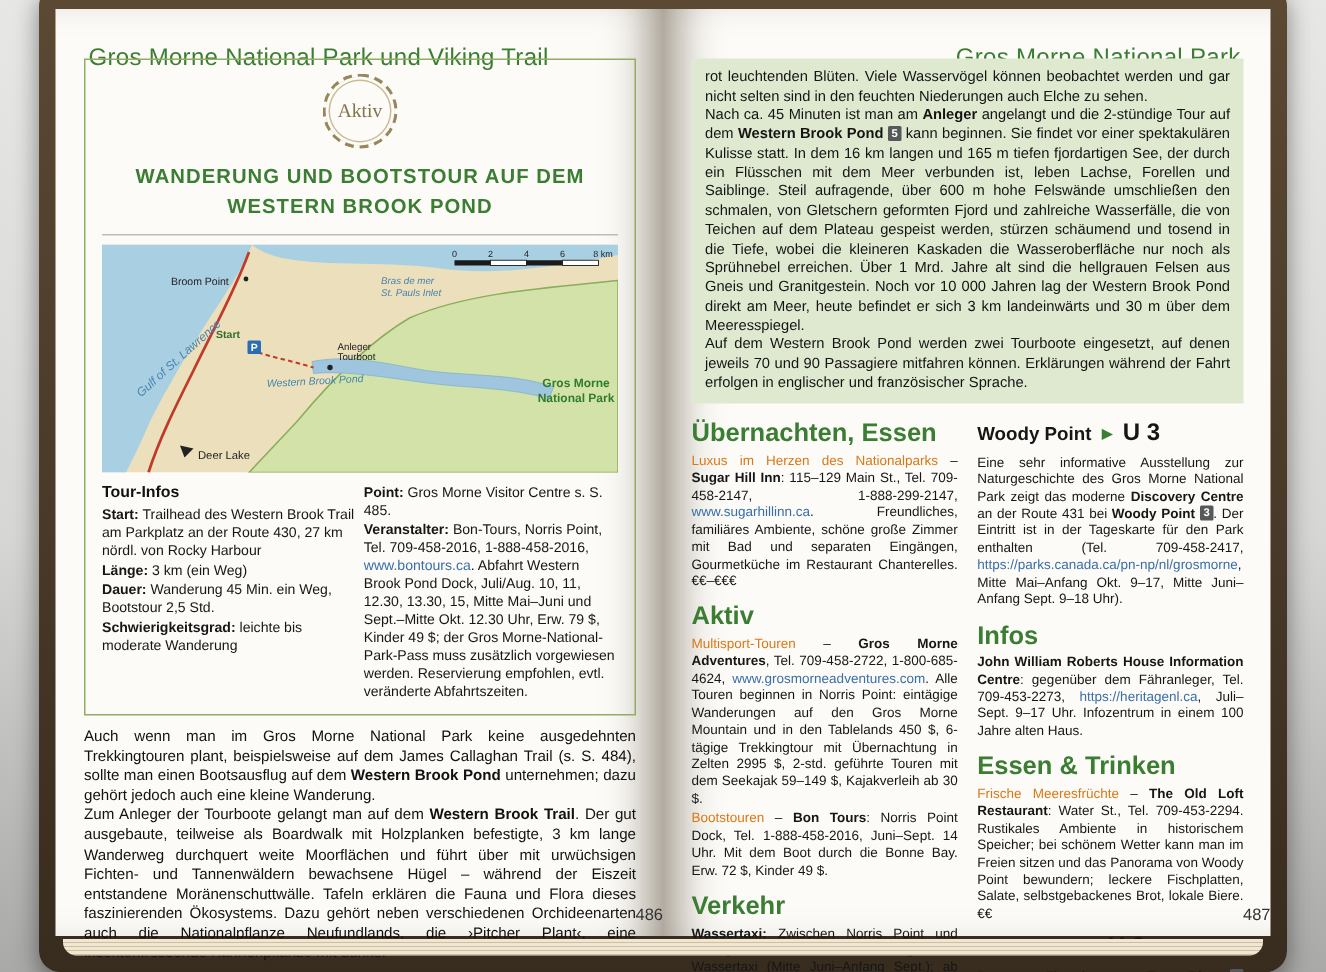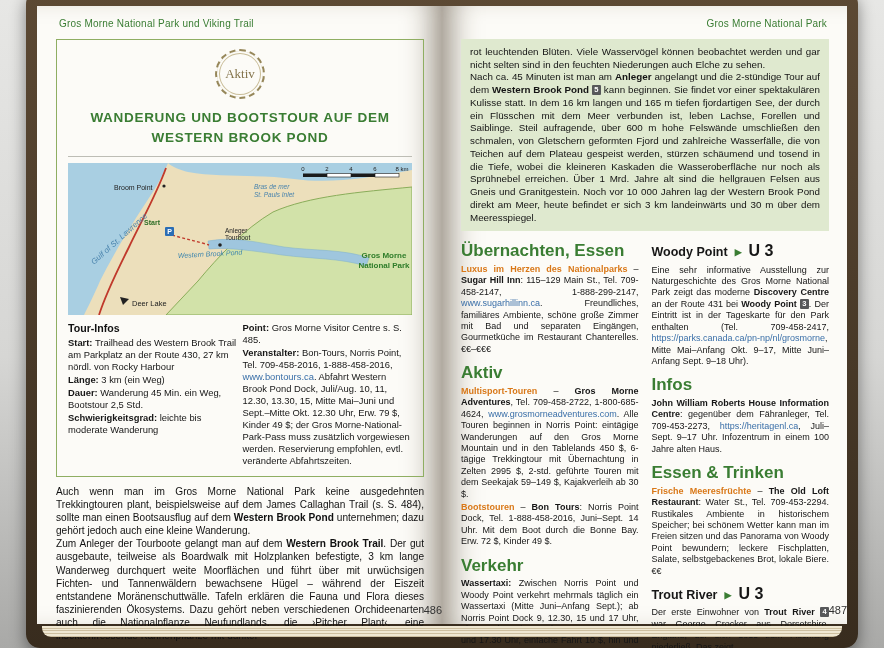--- a/index.html
+++ b/index.html
@@ -16,21 +16,21 @@
   }
   .pages{position:absolute;left:11px;top:16px;width:810px;height:618px;display:flex}
   .page{width:405px;height:618px;background:#fcfbf7;position:relative}
   .page.left{box-shadow:inset -26px 0 30px -18px rgba(60,45,25,.55)}
   .page.right{box-shadow:inset 26px 0 30px -18px rgba(60,45,25,.55)}
   .edges{
     position:absolute;left:16px;top:636px;width:800px;height:11px;
     background:repeating-linear-gradient(180deg,#efe7d2 0px,#efe7d2 1.7px,#cdbfa0 1.7px,#cdbfa0 2.7px);
     border-radius:0 0 9px 9px;
   }
-  .ph{position:absolute;top:12px;font-size:10px;color:var(--accent-green,#3a7d33);letter-spacing:.2px}
+  .ph{position:absolute;top:24px;font-size:16px;color:var(--accent-green,#3a7d33);letter-spacing:.2px}
   .ph.l{left:22px}
   .ph.r{right:20px;text-align:center}
   .pagenum{position:absolute;bottom:8px;left:0;width:100%;text-align:right;font-size:11px;color:#333}
 
   
   .lcontent{position:absolute;left:19px;top:33px;width:368px}
   .activity-box{border:1px solid #8fae62;padding:7px 11px 8px}
   .stamp{
     width:50px;height:50px;margin:2px auto 0;border:2px dashed #96875a;border-radius:50%;
     display:flex;align-items:center;justify-content:center;
@@ -62,21 +62,21 @@
   .cols .c{width:50%}
   .sec h4{color:var(--accent-green,#3a7d33);font-size:17px;margin:7px 0 2px}
   .sec.first h4{margin-top:0}
   .sec p{text-align:justify;margin:0 0 2px}
   .place-h{display:flex;align-items:baseline;gap:7px;font-size:12.5px;font-weight:bold;margin:7px 0 3px}
   .place-h.first{margin-top:1px}
   .place-h .arrow{color:var(--accent-green,#3a7d33);font-size:9px;transform:translateY(-1px)}
   .place-h .u{font-size:16px}
 
   b{font-weight:bold}
-  .c-orange{color:var(--accent-orange,#d97818);font-weight:bold}
+  .c-orange{color:var(--accent-orange,#d97818);font-weight:normal}
   .c-link{color:var(--link-blue,#3a6fa8)}
   .numbadge{
     display:inline-block;min-width:9px;padding:0 2px;background:#57585a;color:#fff;
     font-size:7.5px;line-height:10px;text-align:center;vertical-align:1px;border-radius:1px;font-weight:bold;
   }
 </style>
 </head>
 <body>
 
 <div class="book">
@@ -159,20 +159,21 @@
       <div class="pagenum">486</div>
     </div>
 
     <div class="page right">
       <div class="ph r">Gros Morne National Park</div>
 
       <div class="rcontent">
         <div class="intro">
           <p>rot leuchtenden Blüten. Viele Wasservögel können beobachtet werden und gar nicht selten sind in den feuchten Niederungen auch Elche zu sehen.</p>
           <p>Nach ca. 45 Minuten ist man am <b>Anleger</b> angelangt und die 2-stündige Tour auf dem <b>Western Brook Pond</b> <span class="numbadge">5</span> kann beginnen. Sie findet vor einer spektakulären Kulisse statt. In dem 16 km langen und 165 m tiefen fjordartigen See, der durch ein Flüsschen mit dem Meer verbunden ist, leben Lachse, Forellen und Saiblinge. Steil aufragende, über 600 m hohe Felswände umschließen den schmalen, von Gletschern geformten Fjord und zahlreiche Wasserfälle, die von Teichen auf dem Plateau gespeist werden, stürzen schäumend und tosend in die Tiefe, wobei die kleineren Kaskaden die Wasseroberfläche nur noch als Sprühnebel erreichen. Über 1 Mrd. Jahre alt sind die hellgrauen Felsen aus Gneis und Granitgestein. Noch vor 10 000 Jahren lag der Western Brook Pond direkt am Meer, heute befindet er sich 3 km landeinwärts und 30 m über dem Meeresspiegel.</p>
+          <p>Auf dem Western Brook Pond werden zwei Tourboote eingesetzt, auf denen jeweils 70 und 90 Passagiere mitfahren können. Erklärungen während der Fahrt erfolgen in englischer und französischer Sprache.</p>
         </div>
 
         <div class="cols">
           <div class="c">
             <div class="sec first">
               <h4>Übernachten, Essen</h4>
               <p><span class="c-orange">Luxus im Herzen des Nationalparks</span> – <b>Sugar Hill Inn</b>: 115–129 Main St., Tel. 709-458-2147, 1-888-299-2147, <span class="c-link">www.sugarhillinn.ca</span>. Freundliches, familiäres Ambiente, schöne große Zimmer mit Bad und separaten Eingängen, Gourmetküche im Restaurant Chanterelles. €€–€€€</p>
             </div>
             <div class="sec">
               <h4>Aktiv</h4>

